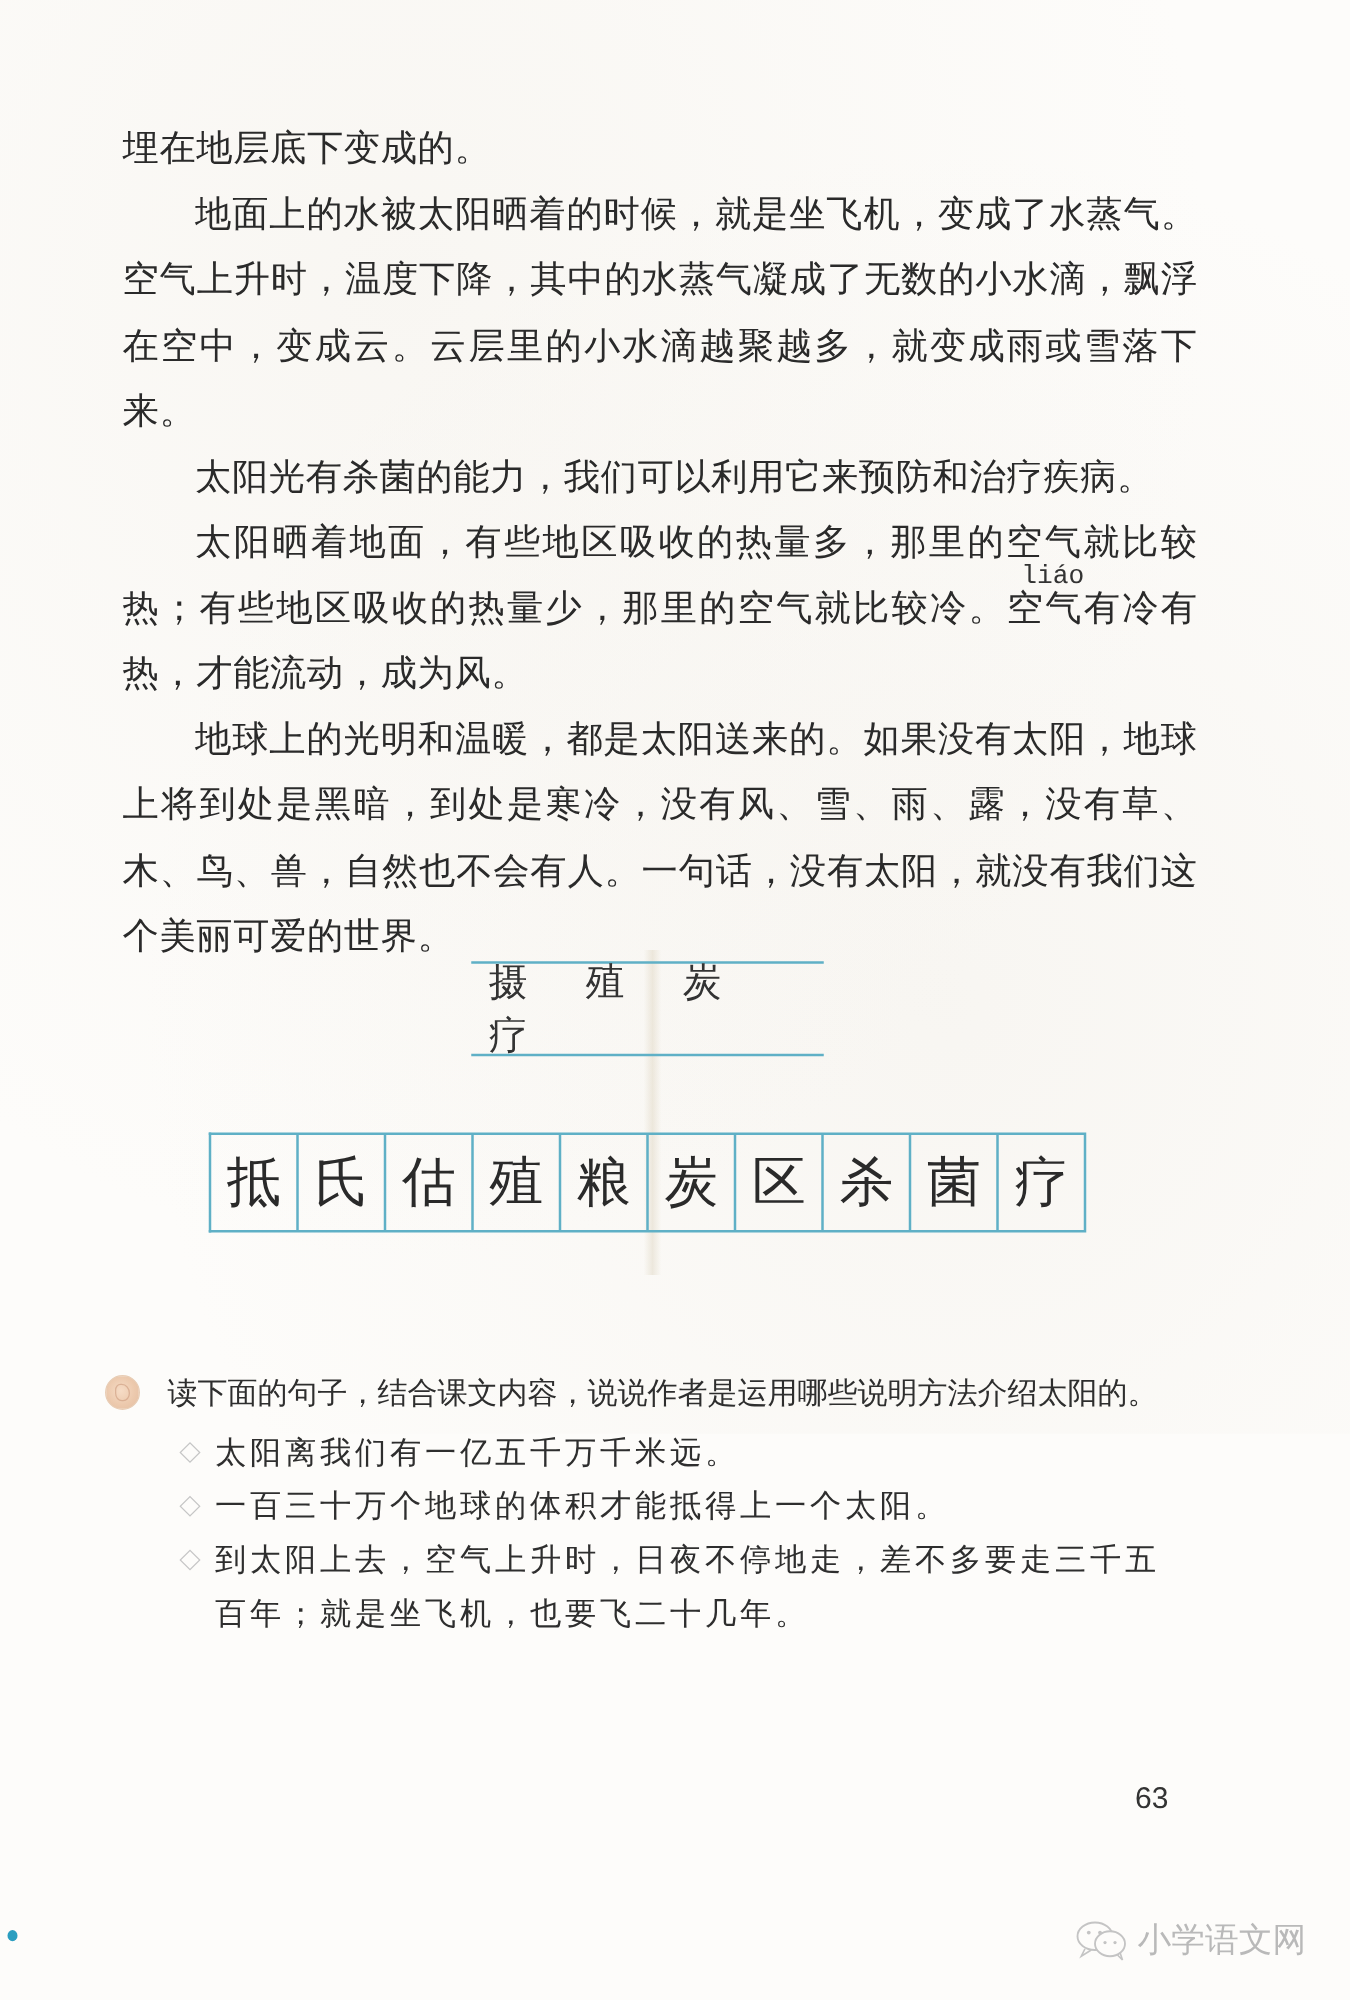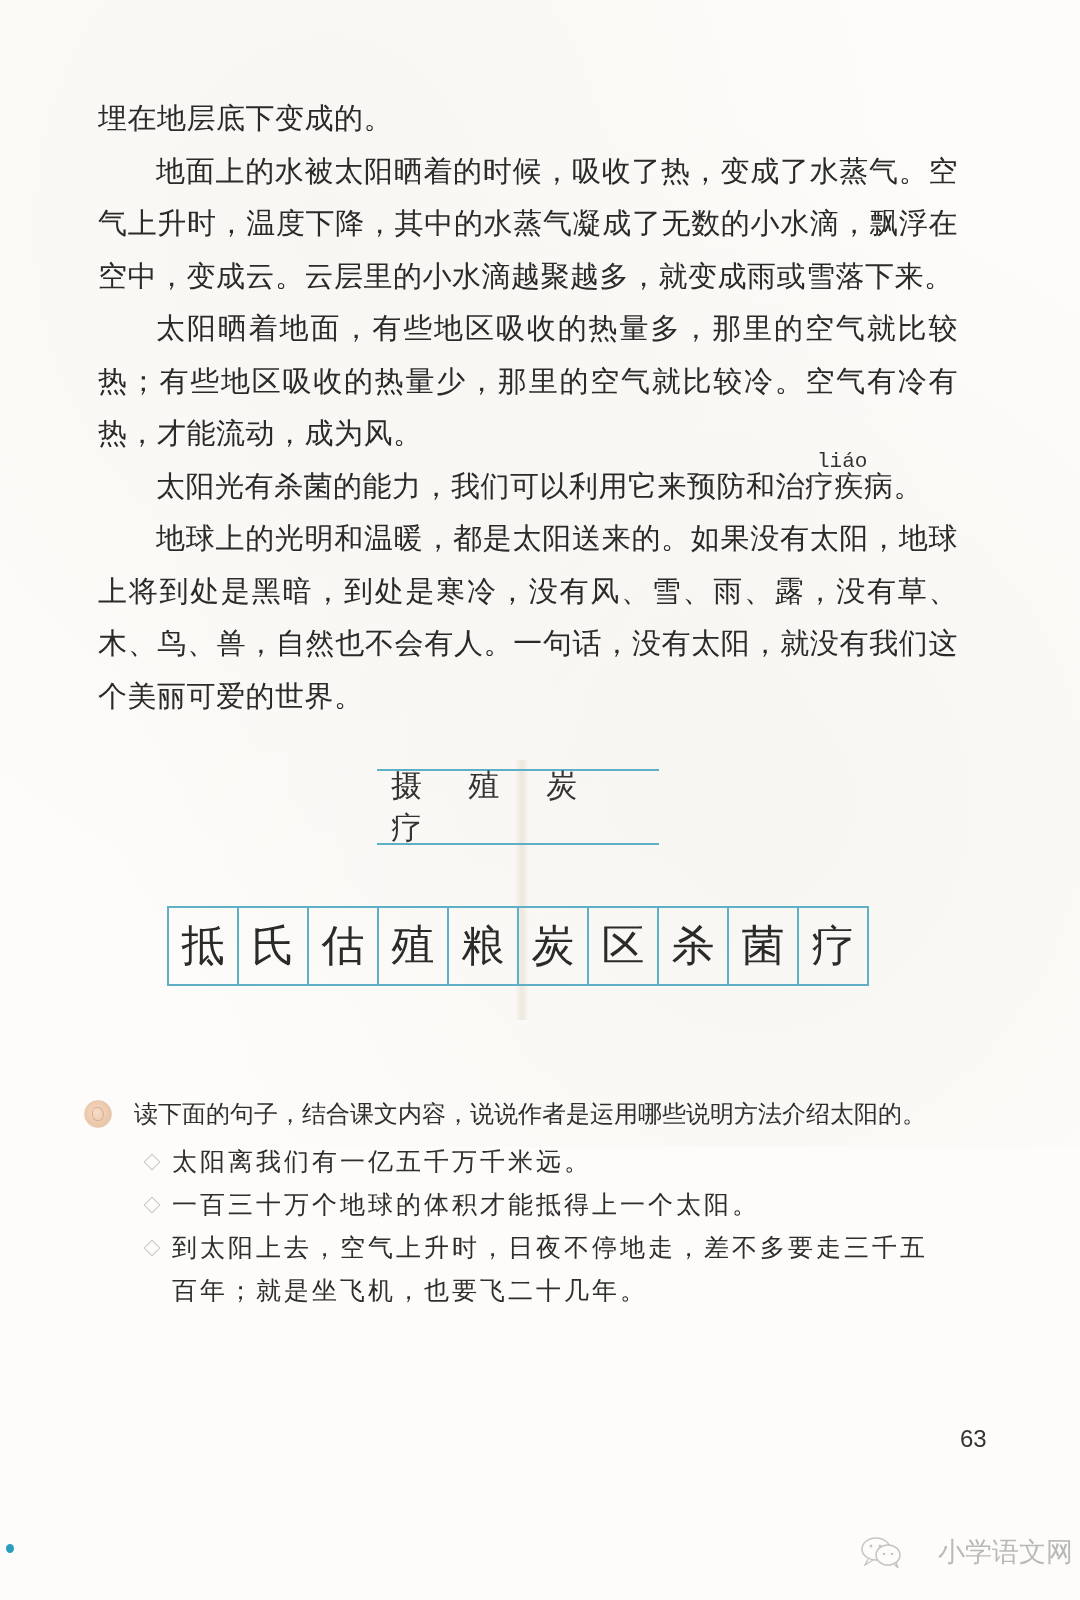--- a/index.html
+++ b/index.html
@@ -146,21 +146,21 @@
       height: 10px;
       border: 1.5px solid #c6c6c6;
       transform: rotate(45deg);
       margin: 16px 14px 0 6px;
     }
     .sub-text {
       width: 770px;
     }
     .page-number {
       position: absolute;
-      left: 960px;
+      left: 908px;
       top: 1425px;
       font-size: 24px;
       color: #333;
       font-family: "Liberation Sans", sans-serif;
     }
     .blue-dot {
       position: absolute;
       left: 6px;
       top: 1544px;
       width: 8px;
@@ -169,39 +169,38 @@
       background: #2b9ec0;
     }
     .watermark {
       position: absolute;
       left: 858px;
       top: 1534px;
       display: flex;
       align-items: center;
       color: #b9b9b9;
       font-size: 27px;
-      gap: 28px;
     }
     .wm-icon {
       width: 48px;
       height: 34px;
       margin-right: 4px;
     }
   </style>
 </head>
 <body>
 
 <div class="page">
   <div class="fold"></div>
 
   <div class="body-text">
     <p class="para">埋在地层底下变成的。</p>
-    <p class="para indent">地面上的水被太阳晒着的时候，吸收了热，变成了水蒸气。空气上升时，温度下降，其中的水蒸气凝成了无数的小水滴，飘浮在空中，变成云。云层里的小水滴越聚越多，就变成雨或雪落下来。</p>
+    <p class="para indent">地面上的水被太阳晒着的时候，就是坐飞机，变成了水蒸气。空气上升时，温度下降，其中的水蒸气凝成了无数的小水滴，飘浮在空中，变成云。云层里的小水滴越聚越多，就变成雨或雪落下来。</p>
+    <p class="para indent">太阳光有杀菌的能力，我们可以利用它来预防和治疗疾病。</p>
     <p class="para indent">太阳晒着地面，有些地区吸收的热量多，那里的空气就比较热；有些地区吸收的热量少，那里的空气就比较冷。空气有冷有热，才能流动，成为风。</p>
-    <p class="para indent">太阳光有杀菌的能力，我们可以利用它来预防和治疗疾病。</p>
     <p class="para indent">地球上的光明和温暖，都是太阳送来的。如果没有太阳，地球上将到处是黑暗，到处是寒冷，没有风、雪、雨、露，没有草、木、鸟、兽，自然也不会有人。一句话，没有太阳，就没有我们这个美丽可爱的世界。</p>
   </div>
 
   <div class="pinyin">liáo</div>
 
   <div class="title-block">
     <span class="title-text">摄 殖 炭 疗</span>
   </div>
 
   <div class="char-table">

